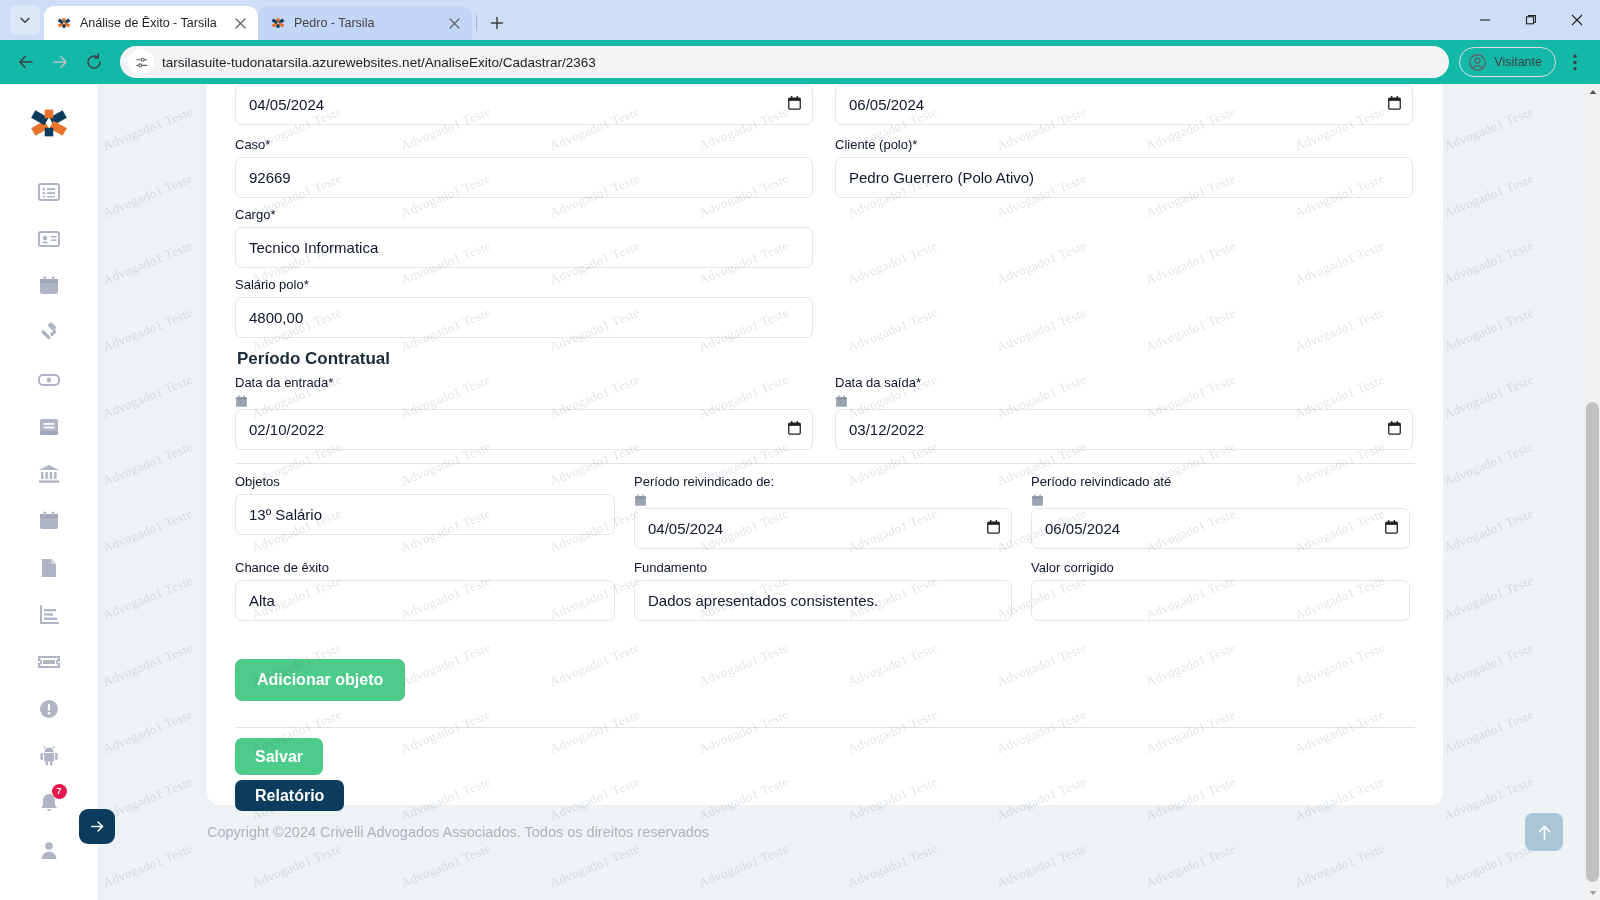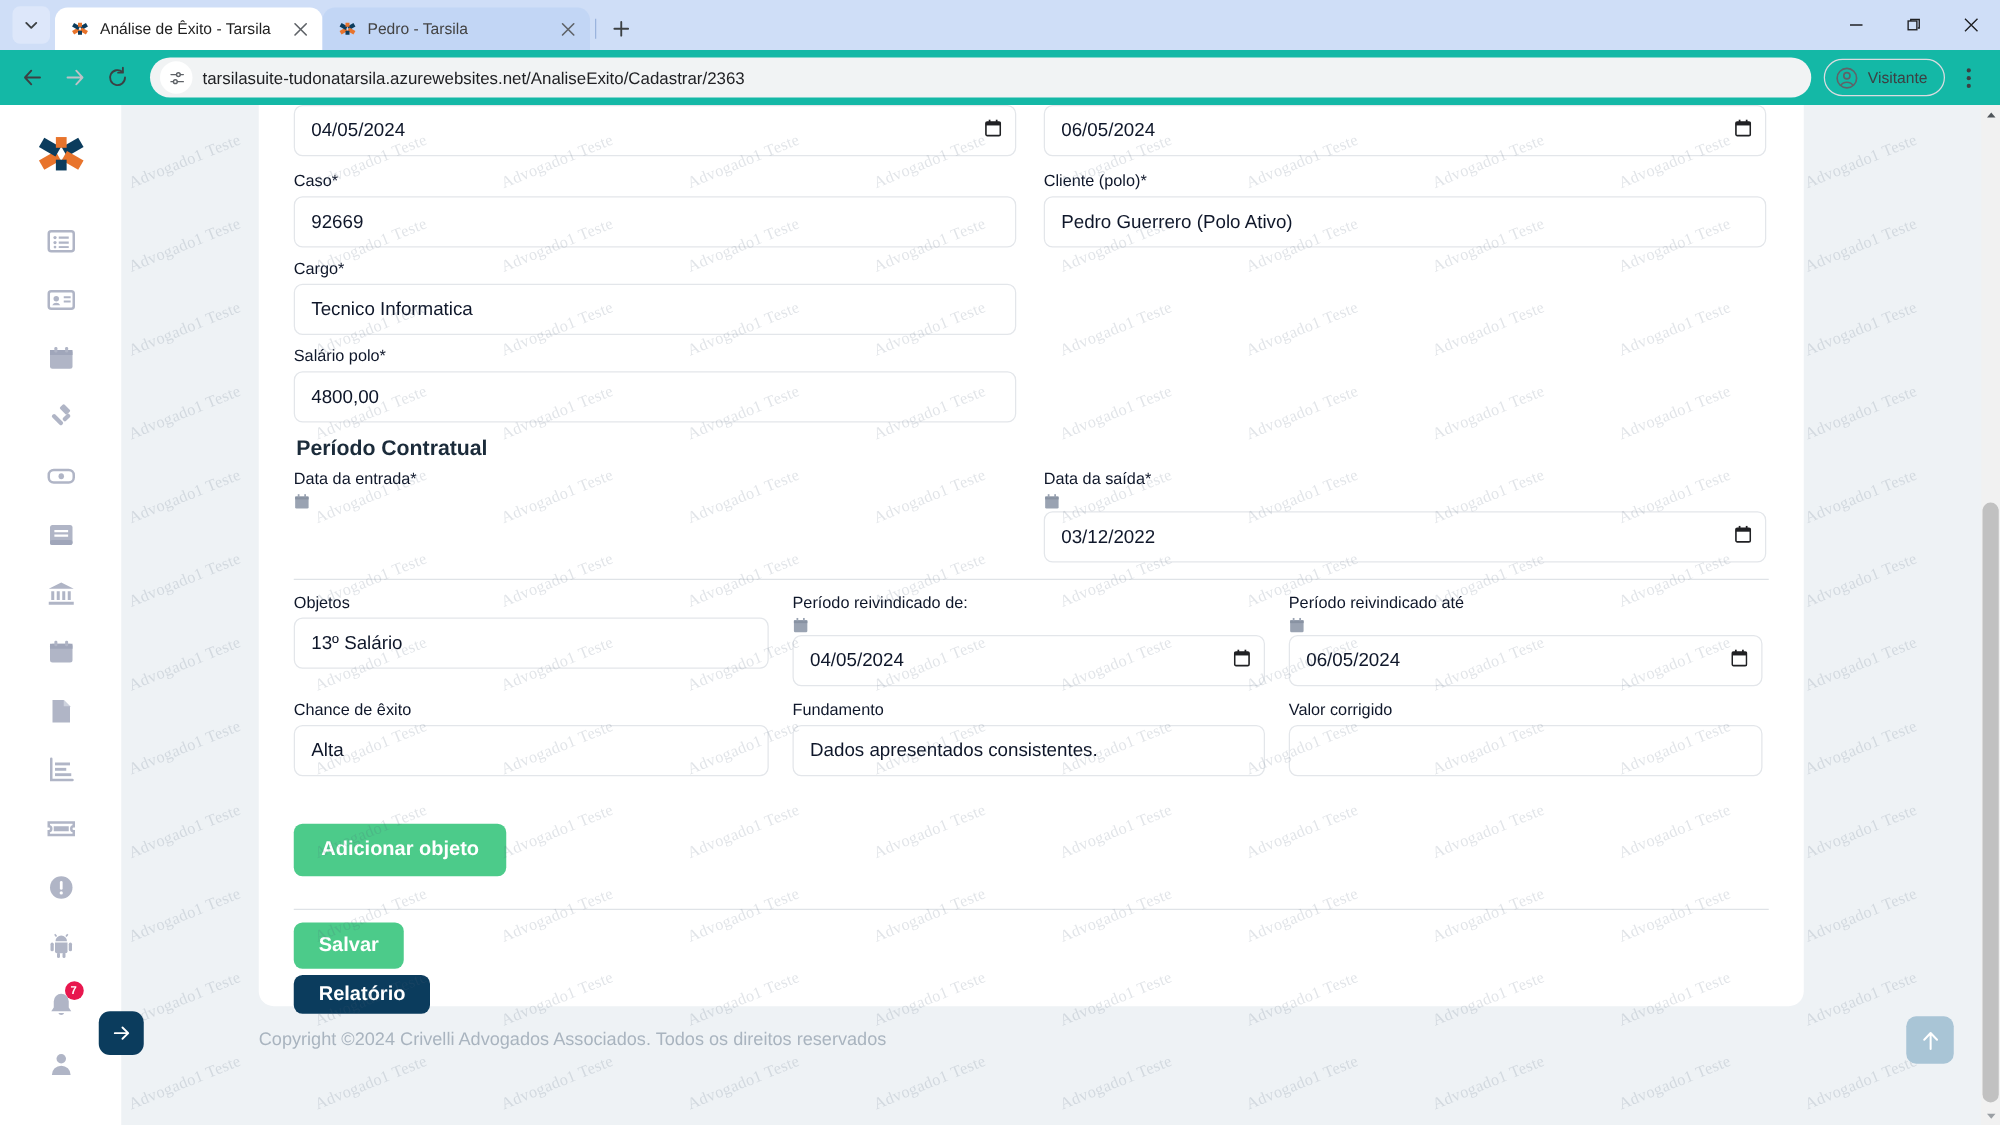--- a/index.html
+++ b/index.html
@@ -562,20 +562,31 @@
 
         <div class="row">
           <div class="col col-6">
             <label class="lbl">Data da entrada*</label>
             <svg class="cal-glyph" viewBox="0 0 14 15">
               <rect x="0.8" y="2.6" width="12.4" height="11" rx="1.2" fill="#9aa3b2"></rect>
               <rect x="0.8" y="2.6" width="12.4" height="2.6" fill="#8892a2"></rect>
               <rect x="3.2" y="0.4" width="1.6" height="3" fill="#9aa3b2"></rect>
               <rect x="9.2" y="0.4" width="1.6" height="3" fill="#9aa3b2"></rect>
             </svg>
+            <div class="date-wrap">
+              <input class="inp" value="02/10/2022" style="">
+              <span class="cal-right">
+                <svg width="13" height="14" viewBox="0 0 14 15">
+                  <rect x="0.8" y="2.2" width="12.4" height="11.8" rx="1.2" fill="none" stroke="#202124" stroke-width="1.4"></rect>
+                  <rect x="0.8" y="2.2" width="12.4" height="3" fill="#202124"></rect>
+                  <rect x="3.2" y="0" width="1.5" height="3.3" fill="#202124"></rect>
+                  <rect x="9.3" y="0" width="1.5" height="3.3" fill="#202124"></rect>
+                </svg>
+              </span>
+            </div>
           </div>
           <div class="col col-6">
             <label class="lbl">Data da saída*</label>
             <svg class="cal-glyph" viewBox="0 0 14 15">
               <rect x="0.8" y="2.6" width="12.4" height="11" rx="1.2" fill="#9aa3b2"></rect>
               <rect x="0.8" y="2.6" width="12.4" height="2.6" fill="#8892a2"></rect>
               <rect x="3.2" y="0.4" width="1.6" height="3" fill="#9aa3b2"></rect>
               <rect x="9.2" y="0.4" width="1.6" height="3" fill="#9aa3b2"></rect>
             </svg>
             <div class="date-wrap">

